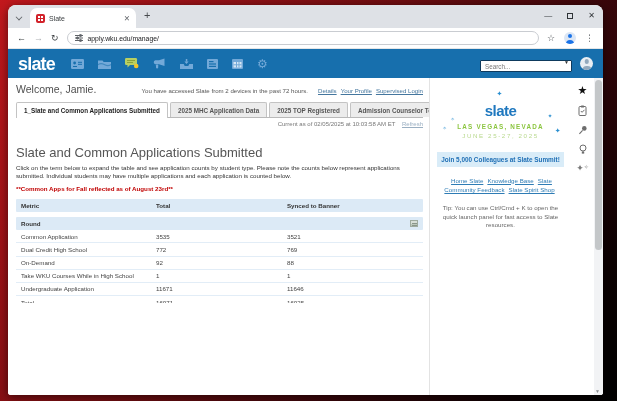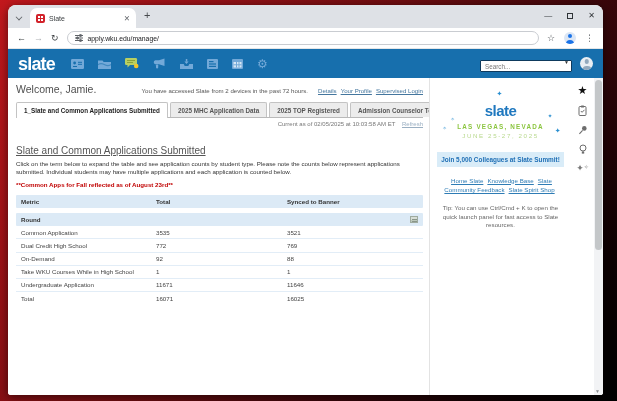--- a/index.html
+++ b/index.html
@@ -61,21 +61,21 @@
   .welrow{ display:flex; align-items:baseline; margin-bottom:7px; }
   .welcome{ font-size:10.5px; font-weight:normal; color:#4f4f4f; }
   .access{ margin-left:auto; font-size:6.1px; color:#555; display:flex; gap:6px; align-items:baseline; }
   .access a{ color:#44769e; text-decoration:underline; }
   .rtabs{ display:flex; gap:2px; align-items:flex-end; border-bottom:1px solid #b9b9b9; }
   .rtab{ border:1px solid #c3c3c3; border-bottom:none; background:#ececec; color:#555; font-weight:bold;
     font-size:6.3px; padding:3.5px 7px; border-radius:2px 2px 0 0; white-space:nowrap; }
   .rtab.active{ background:#fff; color:#1d1d1d; margin-bottom:-1px; padding-bottom:4.5px; }
   .asof{ text-align:right; font-size:6px; color:#777; margin:3px 0 5px; }
   .asof a{ color:#9aafc2; text-decoration:underline; margin-left:5px; }
-  .rtitle{ font-size:10px; font-weight:normal; color:#555; margin:18px 0 4px;text-decoration:underline; }
+  .rtitle{ font-size:13px; font-weight:normal; color:#555; margin:18px 0 4px; }
   .rdesc{ font-size:6.2px; color:#333; line-height:1.3; margin-bottom:5px; }
   .rnotice{ font-size:6.2px; font-weight:bold; color:#c00000; margin-bottom:7px; }
   .thead,.band{ display:flex; background:#dceaf6; font-size:6.2px; font-weight:bold; color:#333;
     padding:3px 5px; border-radius:1px; align-items:center; }
   .thead .c0{ flex:0 0 34%; } .thead .c1{ flex:0 0 33%; } .thead .c2{ flex:1; }
   .band{ justify-content:space-between; margin-top:5px; }
   .trow{ display:flex; font-size:6.2px; color:#444; padding:2.6px 5px; border-bottom:1px solid #e2edf7; }
   .trow .c0{ flex:0 0 34%; } .trow .c1{ flex:0 0 33%; } .trow .c2{ flex:1; }
   .export-ic{ position:relative; width:8px; height:7px; border:1px solid #9fab9f; background:linear-gradient(#d7ded7 55%,#bcc8bc 55%); }
   .export-ic::after{ content:""; position:absolute; left:1px; top:2px; width:5px; height:1px; background:#8a968a; box-shadow:0 2px #8a968a; }

